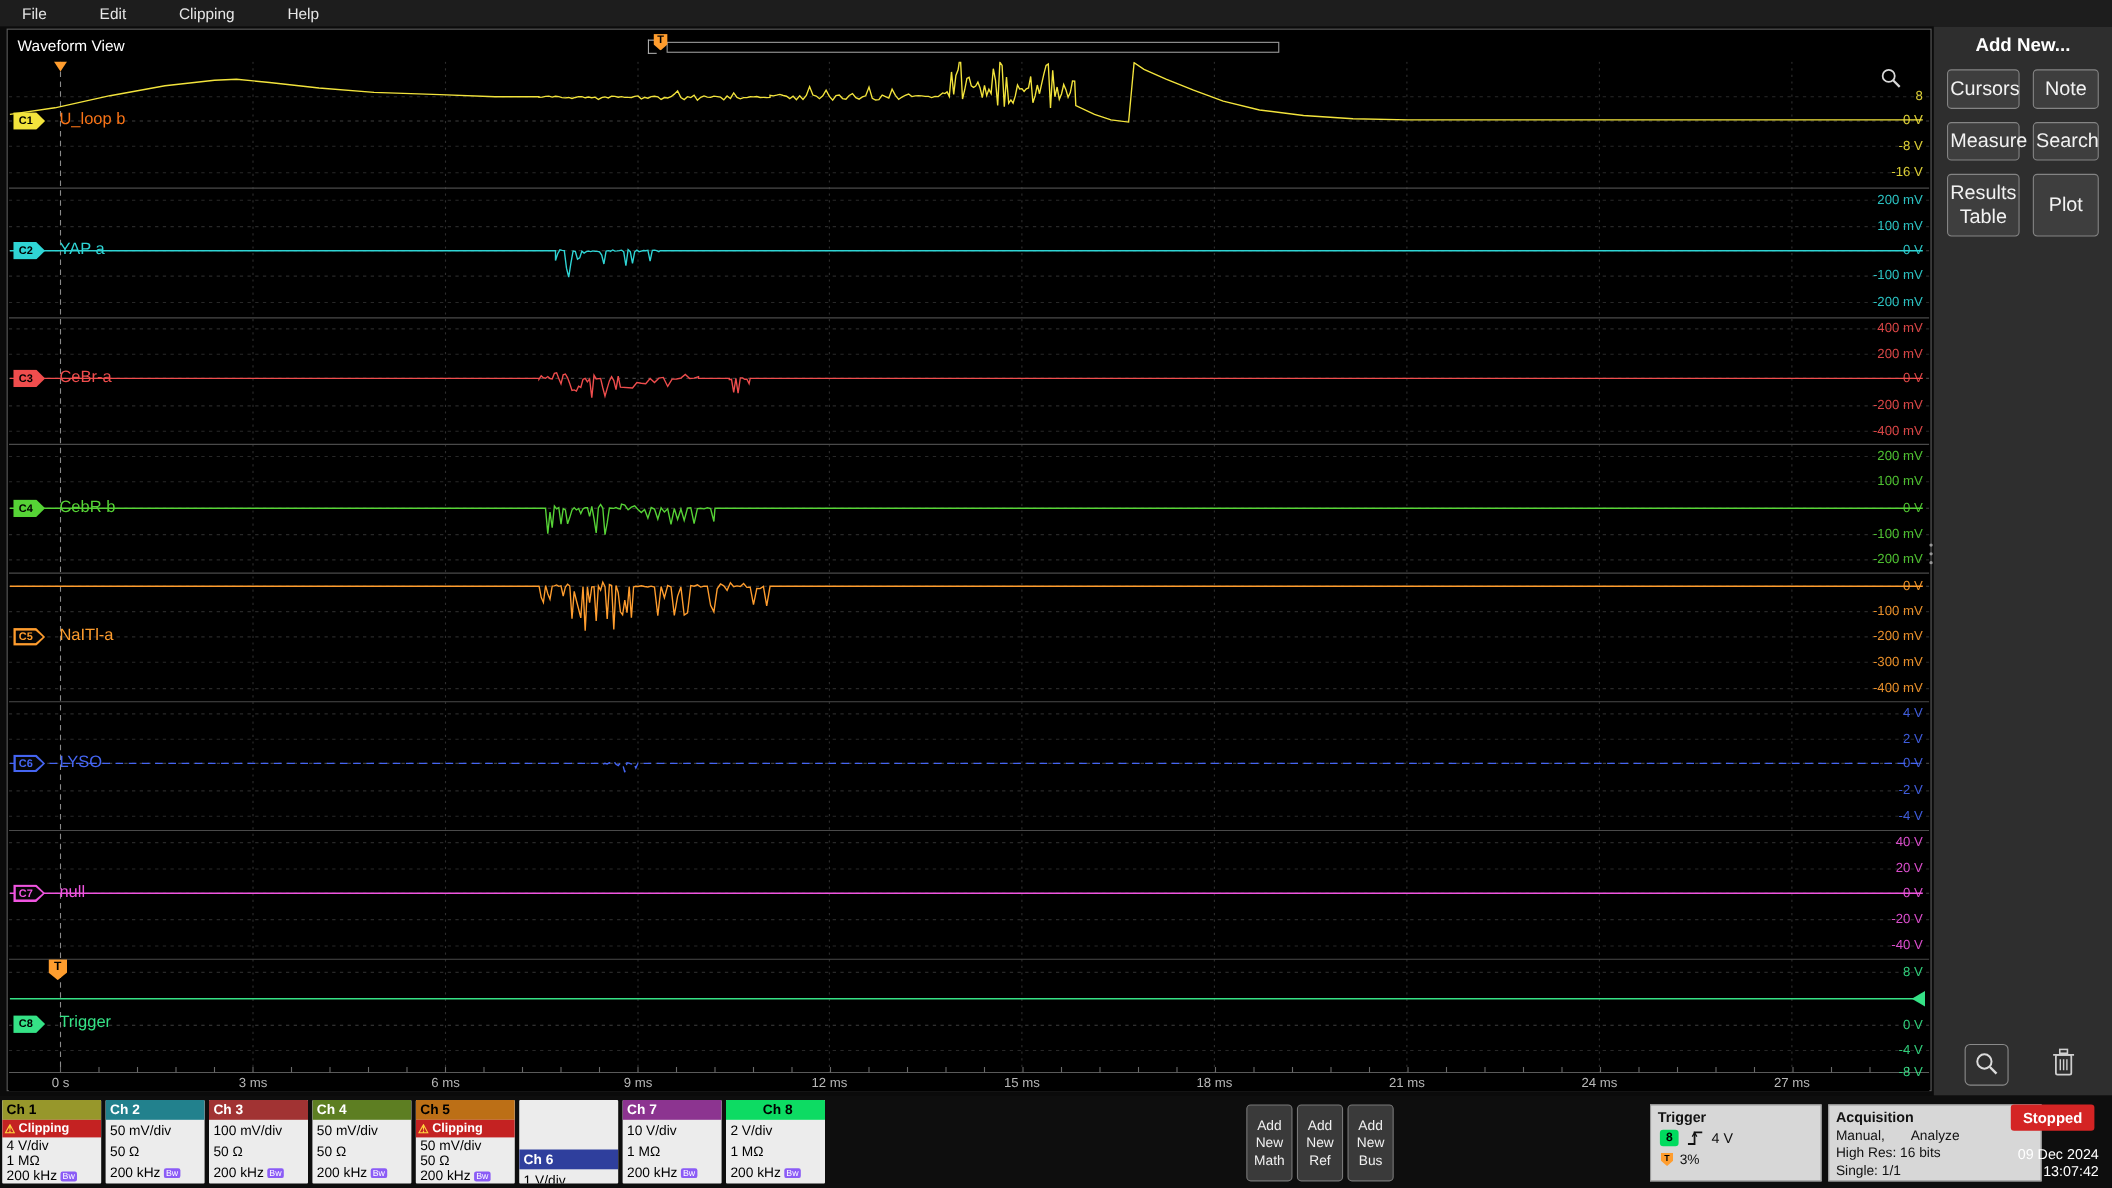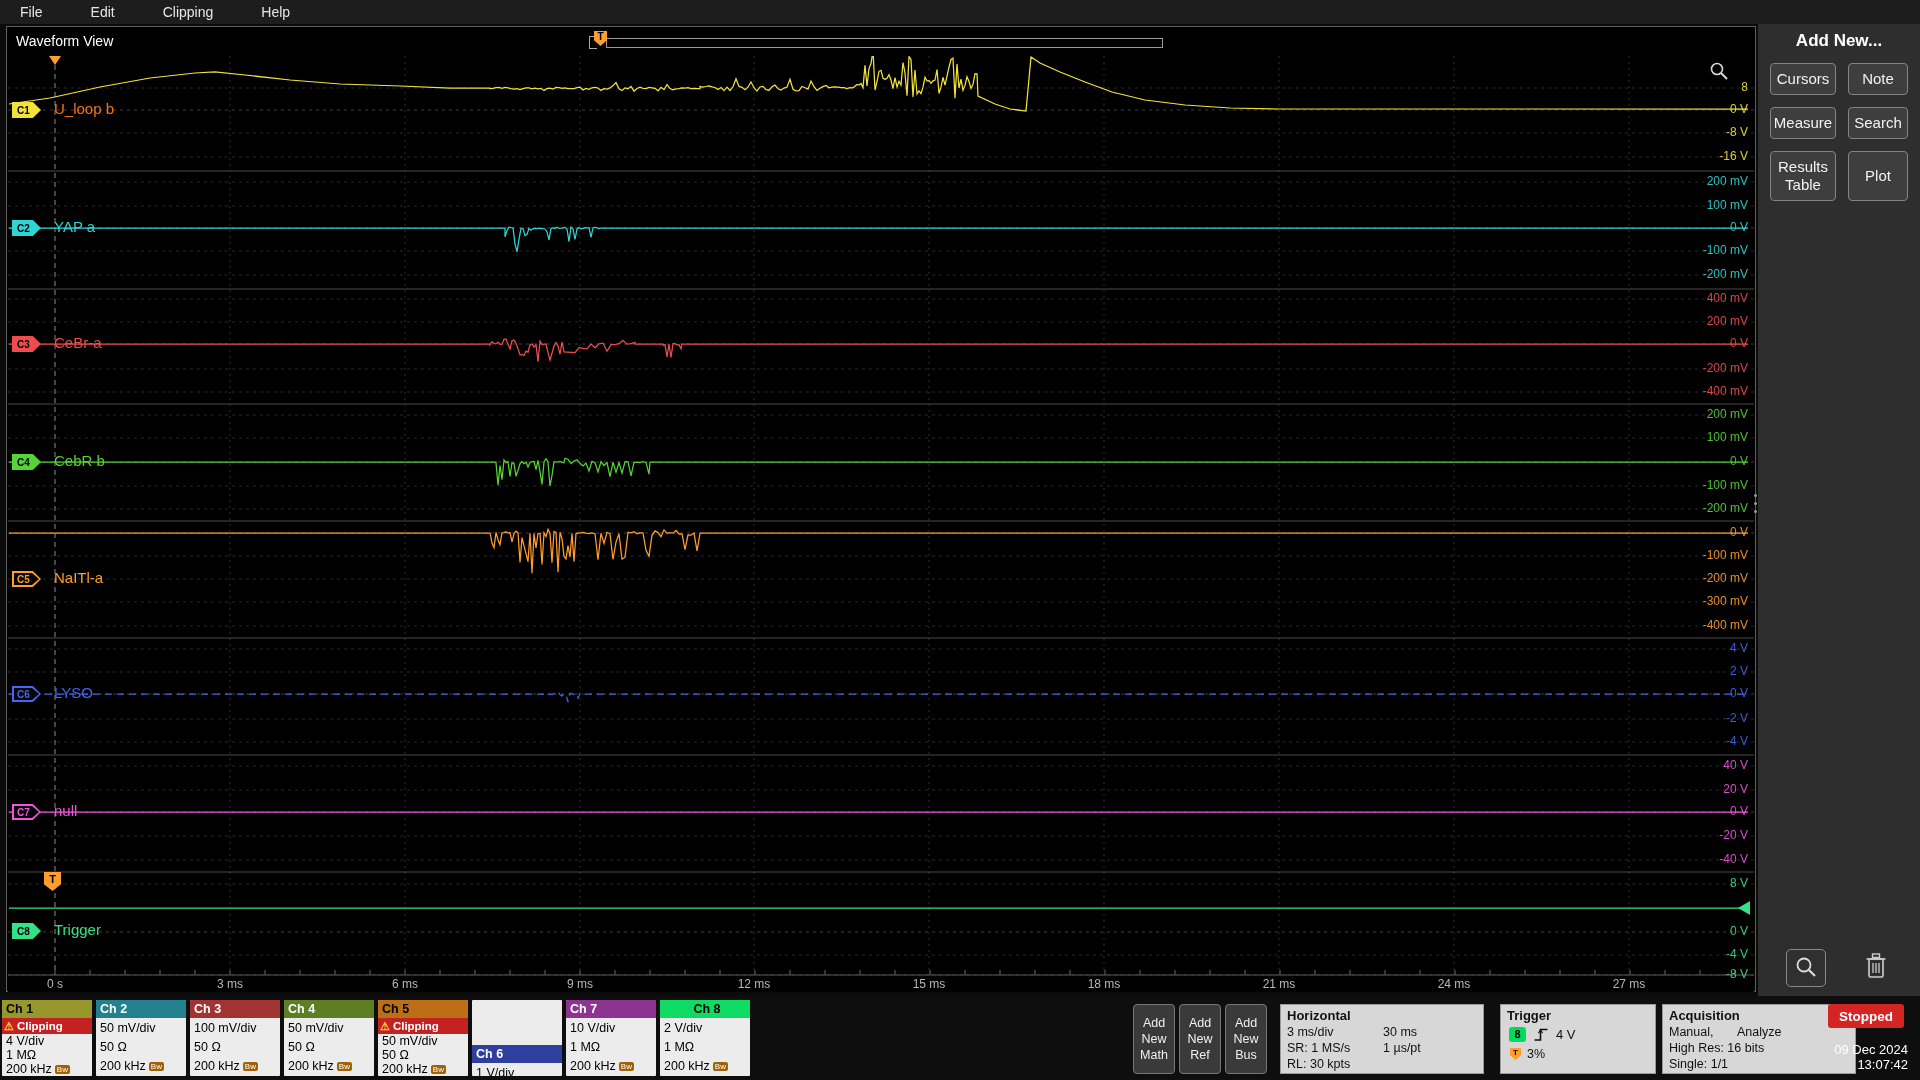--- a/index.html
+++ b/index.html
@@ -20,32 +20,32 @@
 .time-label{position:absolute;top:921px;width:60px;text-align:center;color:#b8b8b8;font-size:12px}
 #trig-top-marker{position:absolute;left:41px;top:0;width:0;height:0;border-left:6px solid transparent;border-right:6px solid transparent;border-top:9px solid #ff9d2e;z-index:3}
 #trig-level-flag{position:absolute;left:36px;top:816px;width:17px;height:19px;background:#ff9d2e;clip-path:polygon(0 0,100% 0,100% 64%,50% 100%,0 64%);color:#000;font-weight:bold;font-size:11px;text-align:center;line-height:14px;z-index:3}
 #c8-edge-arrow{position:absolute;left:1730px;top:845px;width:0;height:0;border-top:7px solid transparent;border-bottom:7px solid transparent;border-right:12px solid #35e286;z-index:3}
 #plot-zoom-icon{position:absolute;left:1700px;top:4px;z-index:3}
 #splitter{position:absolute;left:1753px;top:494px;width:4px;height:30px;z-index:5;display:flex;flex-direction:column;gap:5px;align-items:center}
 .splitter-dot{width:3px;height:3px;border-radius:50%;background:#9a9a9a}
 #sidebar{position:absolute;left:1758px;top:24px;width:162px;height:972px;background:#2e2e2e}
 #sidebar-title{color:#fff;font-size:17px;font-weight:bold;text-align:center;margin-top:7px}
 #sidebar-buttons{display:grid;grid-template-columns:66px 60px;gap:12px 12px;justify-content:center;margin-top:12px}
-.sb-btn{background:#3e3e3e;border:1px solid #848484;border-radius:4px;color:#f2f2f2;font-size:15px;text-align:center;padding:6px 2px;line-height:1.2;font-family:inherit}
+.sb-btn{background:#3e3e3e;border:1px solid #848484;border-radius:4px;color:#f2f2f2;font-size:18px;text-align:center;padding:6px 2px;line-height:1.2;font-family:inherit}
 #zoom-btn{position:absolute;left:28px;top:925px;width:40px;height:38px;background:#303030;border:1px solid #8a8a8a;border-radius:5px;padding:0}
 #trash-icon{position:absolute;left:104px;top:926px}
 #bottombar{position:absolute;left:0;top:996px;width:1920px;height:84px;background:#0e0e0e}
 .ch-card{position:absolute;top:4px;width:90px;height:76px;background:#ececec;overflow:hidden;border-radius:1px}
 .card-head{height:18px;font-size:12.5px;font-weight:bold;padding-left:4px;line-height:18px}
 .clip-banner{height:16px;background:#c42222;color:#fff;font-size:11.5px;font-weight:bold;display:flex;align-items:center;gap:3px;padding-left:2px}
 .warn-icon{color:#ffd53e;font-size:11px}
 .card-body{padding:1px 0 0 4px;font-size:12.5px;color:#000}
 .ch-card .card-row{line-height:19px;white-space:nowrap}
 .ch-card.has-clip .card-row{line-height:13.8px}
-.bw-chip{font-size:8px;background:#a16207;color:#fff;border-radius:2px;padding:0 2px;margin-left:3px;vertical-align:1px}
+.bw-chip{font-size:8px;background:#8b5cf6;color:#fff;border-radius:2px;padding:0 2px;margin-left:3px;vertical-align:1px}
 .add-btn{position:absolute;top:8px;width:42px;height:70px;background:#3a3a3a;border:1px solid #787878;border-radius:4px;color:#f0f0f0;font-size:12.5px;text-align:center;display:flex;flex-direction:column;justify-content:center;line-height:1.3;font-family:inherit}
 .panel{position:absolute;top:8px;height:70px;background:#d7d7d7;border:1px solid #9a9a9a;color:#111}
 #horizontal-panel{left:1280px;width:204px}
 #trigger-panel{left:1500px;width:156px}
 #acq-panel{left:1662px;width:194px}
 .panel-title{font-size:13px;font-weight:bold;padding:3px 0 1px 6px}
 .p-row{display:flex;font-size:12.5px;padding-left:6px;line-height:16px}
 .pl{min-width:96px}
 #acq-rows .pl{min-width:68px}
 .trig-row{display:flex;align-items:center;gap:7px;padding:3px 0 0 8px;font-size:13px}
@@ -398,36 +398,20 @@
         <div>New</div>
         <div>Ref</div>
       </button>
       <button class="add-btn" style="left: 1225px;">
         <div>Add</div>
         <div>New</div>
         <div>Bus</div>
       </button>
     </div>
 
-  <div class="panel" id="horizontal-panel">
-    <div class="panel-title">Horizontal</div>
-    <div id="horizontal-rows">
-        <div class="p-row">
-          <span class="pl">3 ms/div</span>
-          <span class="pr">30 ms</span>
-        </div>
-        <div class="p-row">
-          <span class="pl">SR: 1 MS/s</span>
-          <span class="pr">1 µs/pt</span>
-        </div>
-        <div class="p-row">
-          <span class="pl">RL: 30 kpts</span>
-        </div>
-      </div>
-  </div>
 
   <div class="panel" id="trigger-panel">
     <div class="panel-title">Trigger</div>
     <div class="trig-row">
       <span class="trig-src" style="background: rgb(0, 219, 94);">8</span>
       <svg class="slope-icon" width="16" height="15" viewBox="0 0 16 15">
         <path d="M1.5 13 L7.5 13 L7.5 2.5 L14.5 2.5" fill="none" stroke="#111" stroke-width="1.6"></path>
         <path d="M5.4 6.3 L7.5 2.8 L9.6 6.3" fill="none" stroke="#111" stroke-width="1.2"></path>
       </svg>
       <span class="trig-level">4 V</span>

